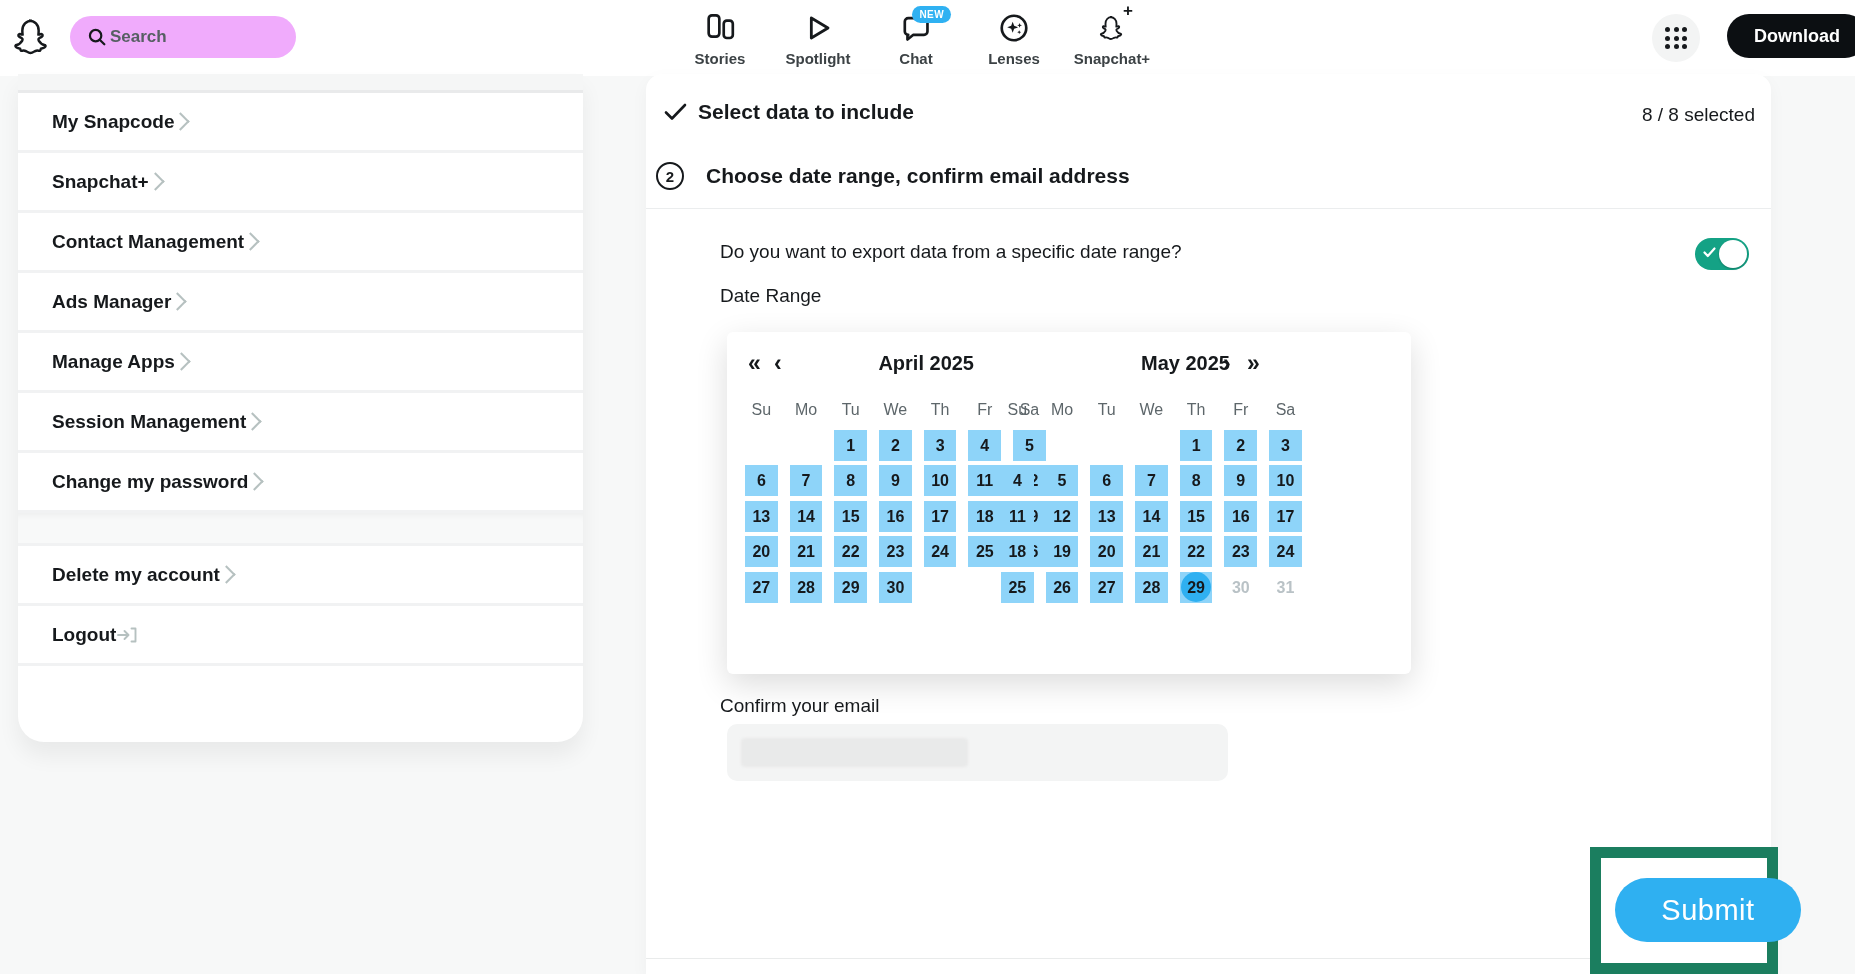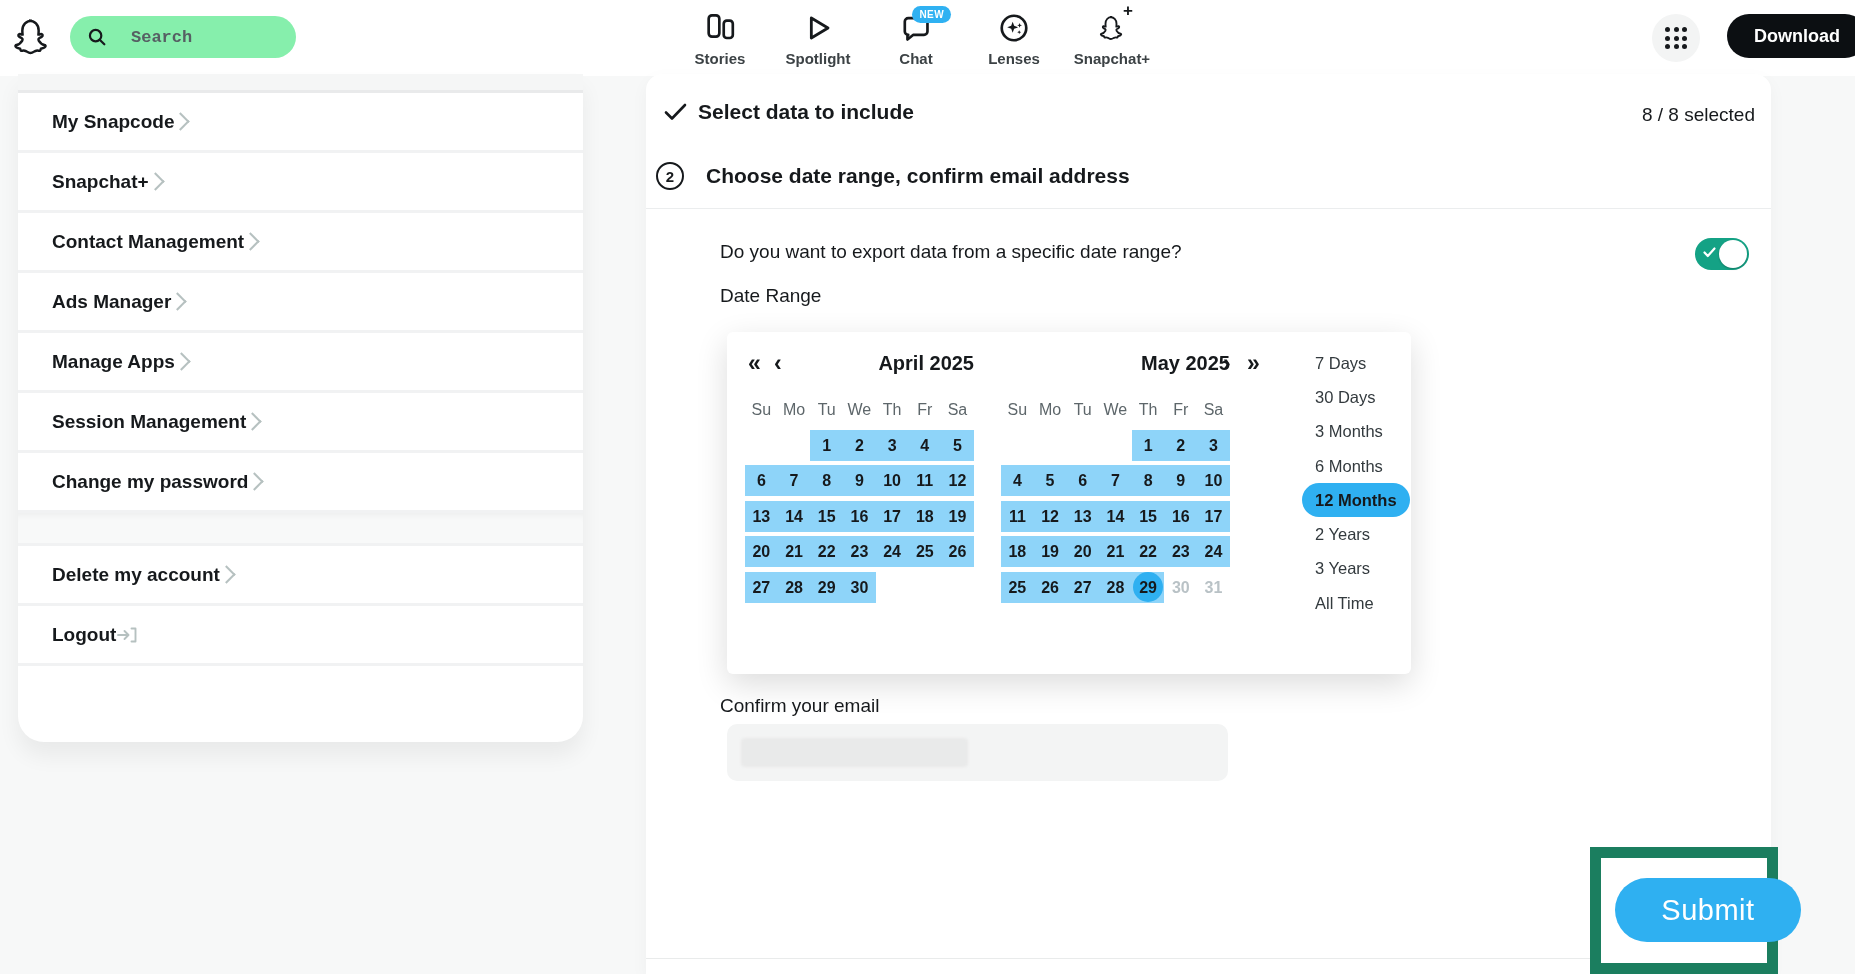--- a/index.html
+++ b/index.html
@@ -5,21 +5,21 @@
   html,body{margin:0;padding:0;}
   body{
     width:1855px;height:974px;position:relative;overflow:hidden;
     background:#f7f8f8;color:#16191c;
     font-family:"Liberation Sans", sans-serif;
   }
   
   .topbar{position:absolute;left:0;top:0;width:1855px;height:76px;background:#ffffff;}
   .ghost-logo{position:absolute;left:12px;top:16px;width:40px;height:42px;}
   .search{position:absolute;left:70px;top:16px;width:226px;height:42px;border-radius:21px;
-    background:#86efac;display:flex;align-items:center;gap:21px;padding:0 16px;box-sizing:border-box;font-family:Liberation Mono, monospace;}
+    background:#f0abfc;display:flex;align-items:center;gap:0;padding:0 16px;box-sizing:border-box;}
   .search input{border:none;background:transparent;outline:none;width:100%;
     font-family:inherit;font-size:17px;font-weight:600;color:#3f464a;}
   .search input::placeholder{color:#565f63;opacity:1;}
   .nav{position:absolute;left:671px;top:8px;display:flex;}
   .nav-item{width:98px;display:flex;flex-direction:column;align-items:center;position:relative;cursor:pointer;}
   .nav-icon{height:40px;display:flex;align-items:center;justify-content:center;}
   .nav-label{font-size:15px;font-weight:600;color:#3c4245;margin-top:2px;}
   .badge{position:absolute;top:-2px;right:14px;background:#2FB1F2;color:#fff;
     font-size:10px;font-weight:700;letter-spacing:.4px;padding:3px 7px;border-radius:9px;}
   .apps-btn{position:absolute;left:1652px;top:14px;width:48px;height:48px;border-radius:50%;
@@ -62,21 +62,21 @@
     border-radius:10px;cursor:text;}
   .blur-block{position:absolute;left:14px;top:14px;width:227px;height:29px;background:#e9eaea;
     border-radius:4px;filter:blur(1px);}
   .bottom-divider{position:absolute;left:0;right:0;top:884px;height:1px;background:#e9ebeb;}
   
   .cal-popup{position:absolute;left:81px;top:258px;width:684px;height:342px;background:#fff;
     border-radius:6px;box-shadow:0 10px 32px rgba(0,0,0,.14);}
   .cal-arrow{position:absolute;top:18px;font-size:23px;font-weight:700;color:#16191c;cursor:pointer;line-height:26px;}
   .cal-title{position:absolute;top:20px;width:229px;text-align:right;font-size:20px;font-weight:700;}
   .cal-month{position:absolute;top:66px;width:230px;}
-  .cal-row{display:flex;margin-bottom:4.5px;}
+  .cal-row{display:flex;margin-bottom:4.5px;gap:12px;}
   .cal-cell{flex:0 0 32.7px;height:31px;line-height:31px;text-align:center;font-size:16px;
     font-weight:600;position:relative;cursor:pointer;}
   .cal-cell.head{color:#5d666a;font-weight:500;height:24px;line-height:24px;margin-bottom:3px;cursor:default;}
   .cal-cell.sel{background:#8ED4F9;}
   .cal-cell.muted{color:#b9c2c6;cursor:default;}
   .day-circle{position:absolute;left:50%;top:50%;transform:translate(-50%,-50%);width:30px;height:30px;
     border-radius:50%;background:#2FB0F1;display:flex;align-items:center;justify-content:center;
     font-size:16px;font-weight:600;color:#16191c;}
   .quick-list{position:absolute;left:575px;top:14px;display:flex;flex-direction:column;}
   .quick-item{height:34.3px;display:flex;align-items:center;padding:0 13px;border-radius:17px;
@@ -363,30 +363,20 @@
           <span class="cal-cell sel">27</span>
           <span class="cal-cell sel">28</span>
           <span class="cal-cell sel">
             <span class="day-circle">29</span>
           </span>
           <span class="cal-cell muted">30</span>
           <span class="cal-cell muted">31</span>
         </div>
       </div>
 
-    <div class="quick-list">
-        <div class="quick-item">7 Days</div>
-        <div class="quick-item">30 Days</div>
-        <div class="quick-item">3 Months</div>
-        <div class="quick-item">6 Months</div>
-        <div class="quick-item sel">12 Months</div>
-        <div class="quick-item">2 Years</div>
-        <div class="quick-item">3 Years</div>
-        <div class="quick-item">All Time</div>
-      </div>
   </div>
 
   <div class="email-label">Confirm your email</div>
   <div class="email-input">
     <span class="blur-block"></span>
   </div>
 
   <div class="bottom-divider"></div>
 </div>
 

